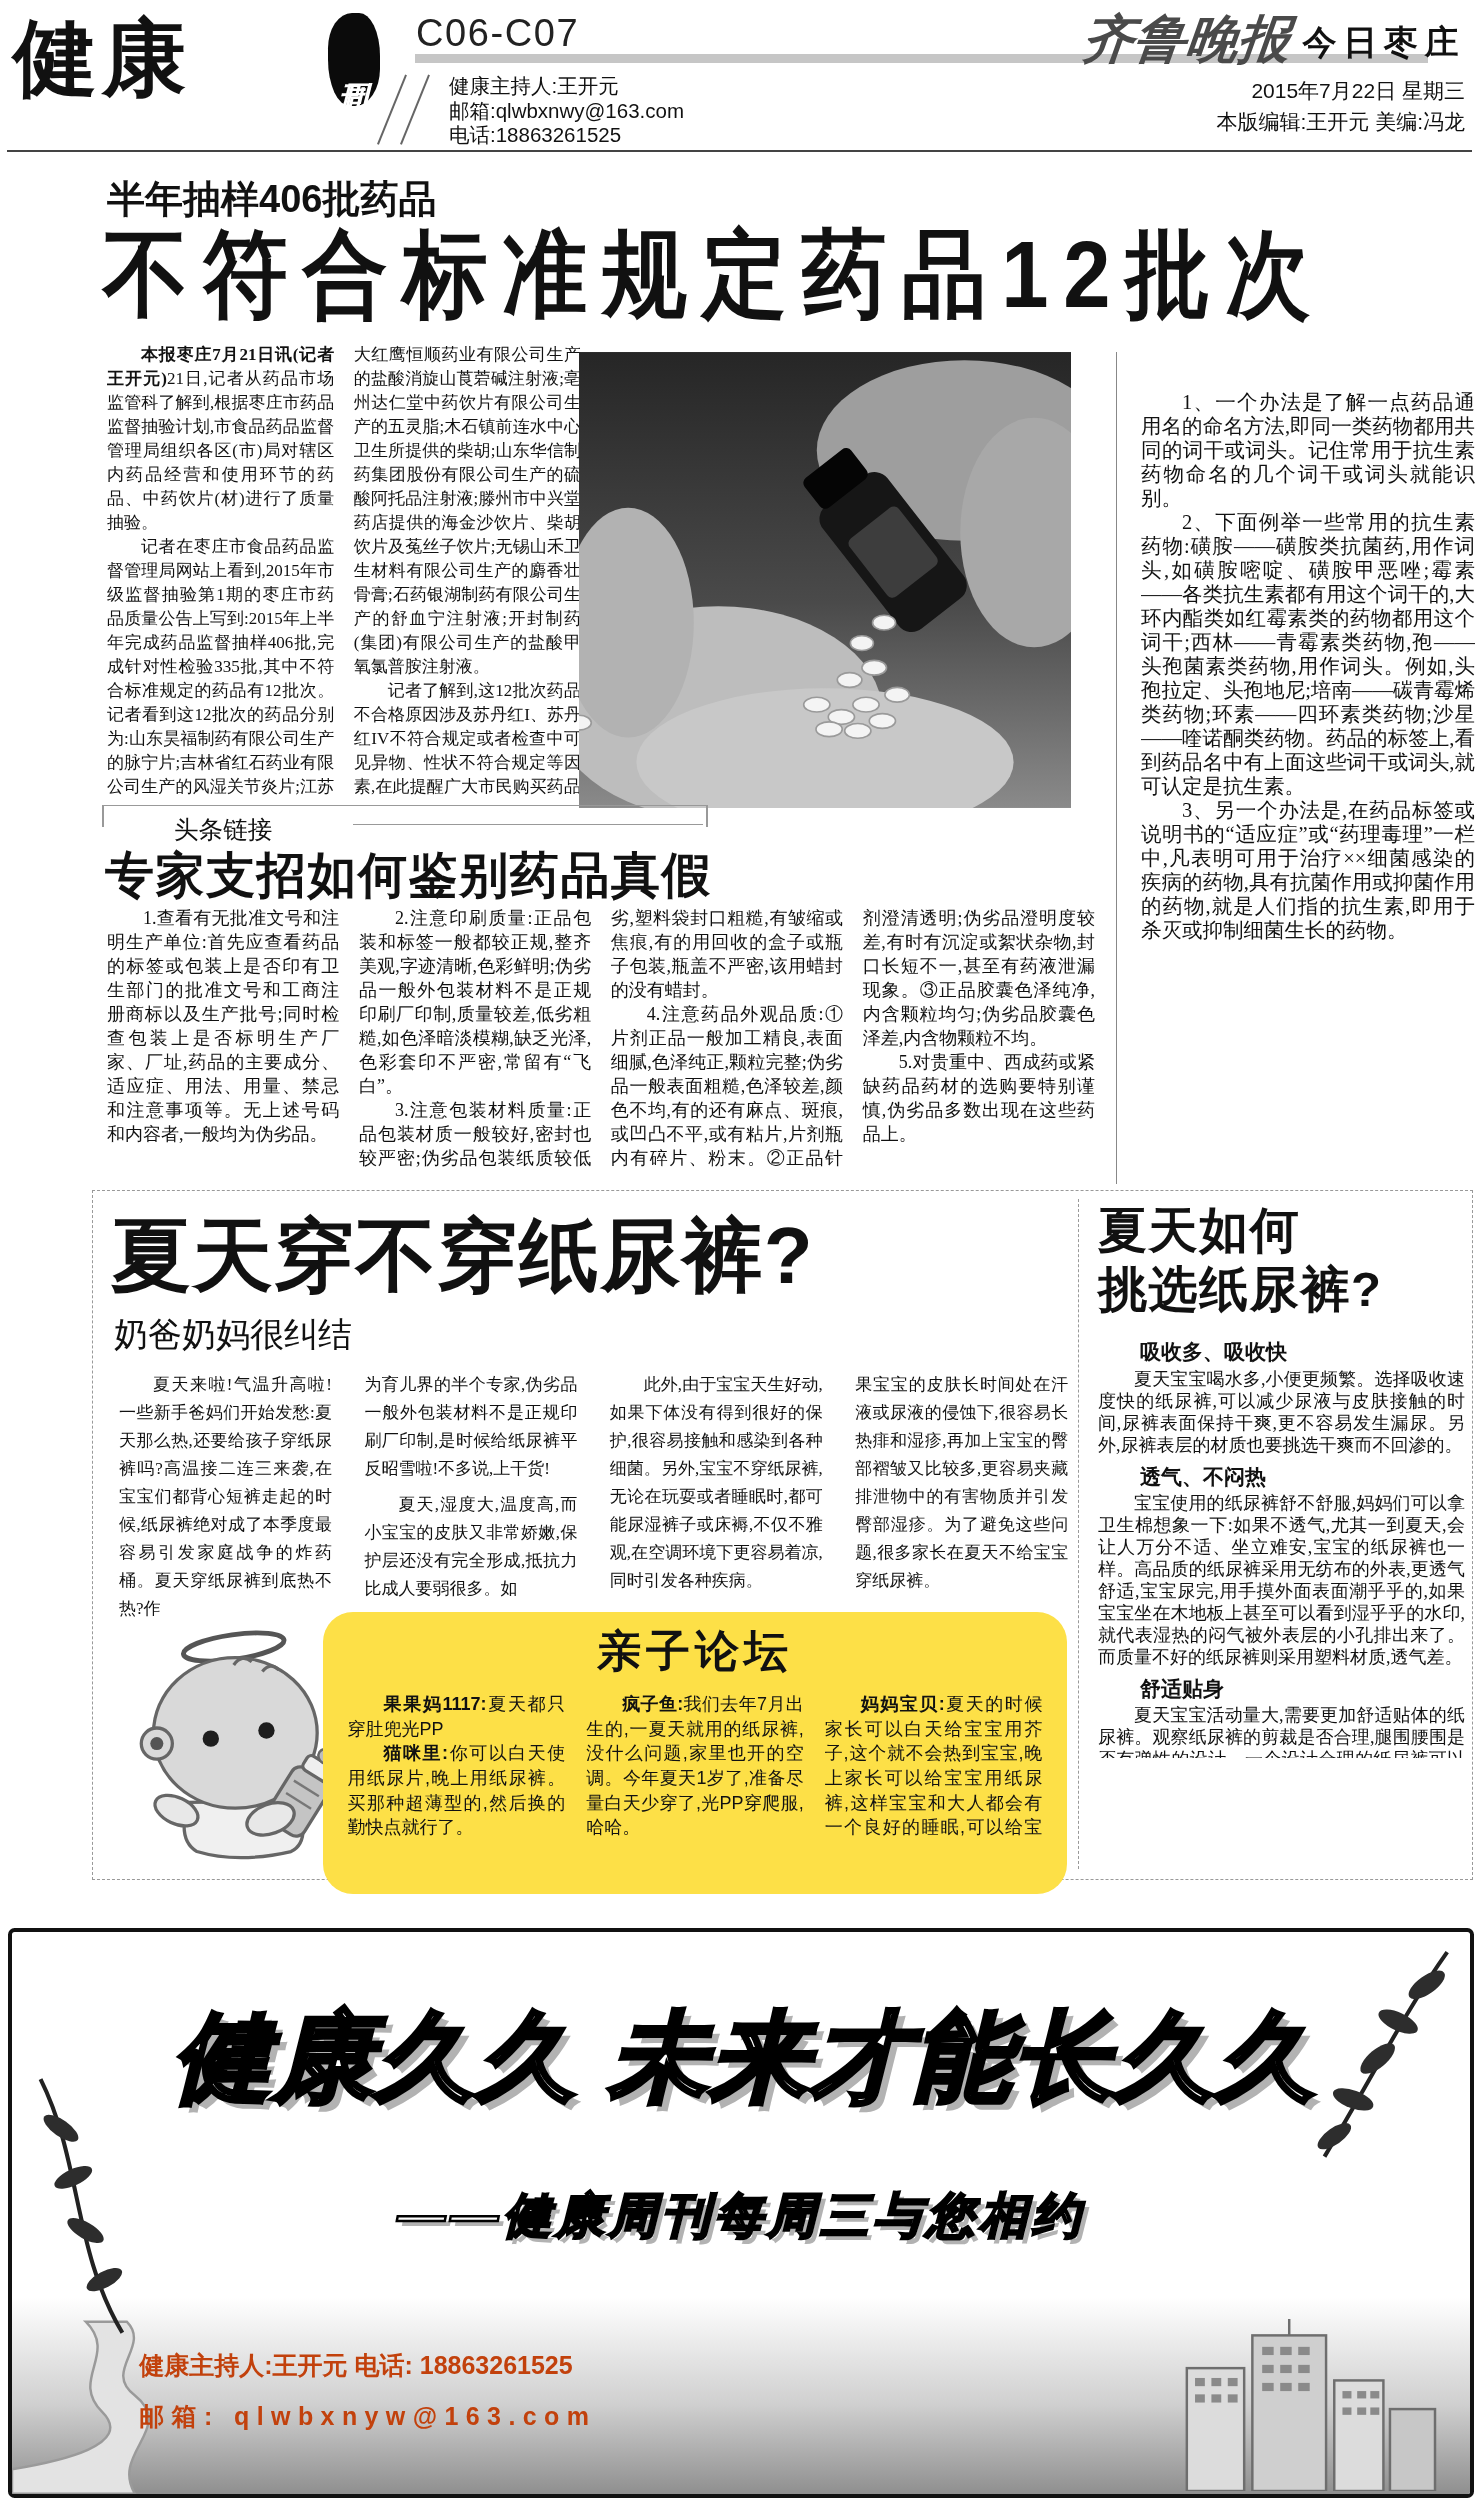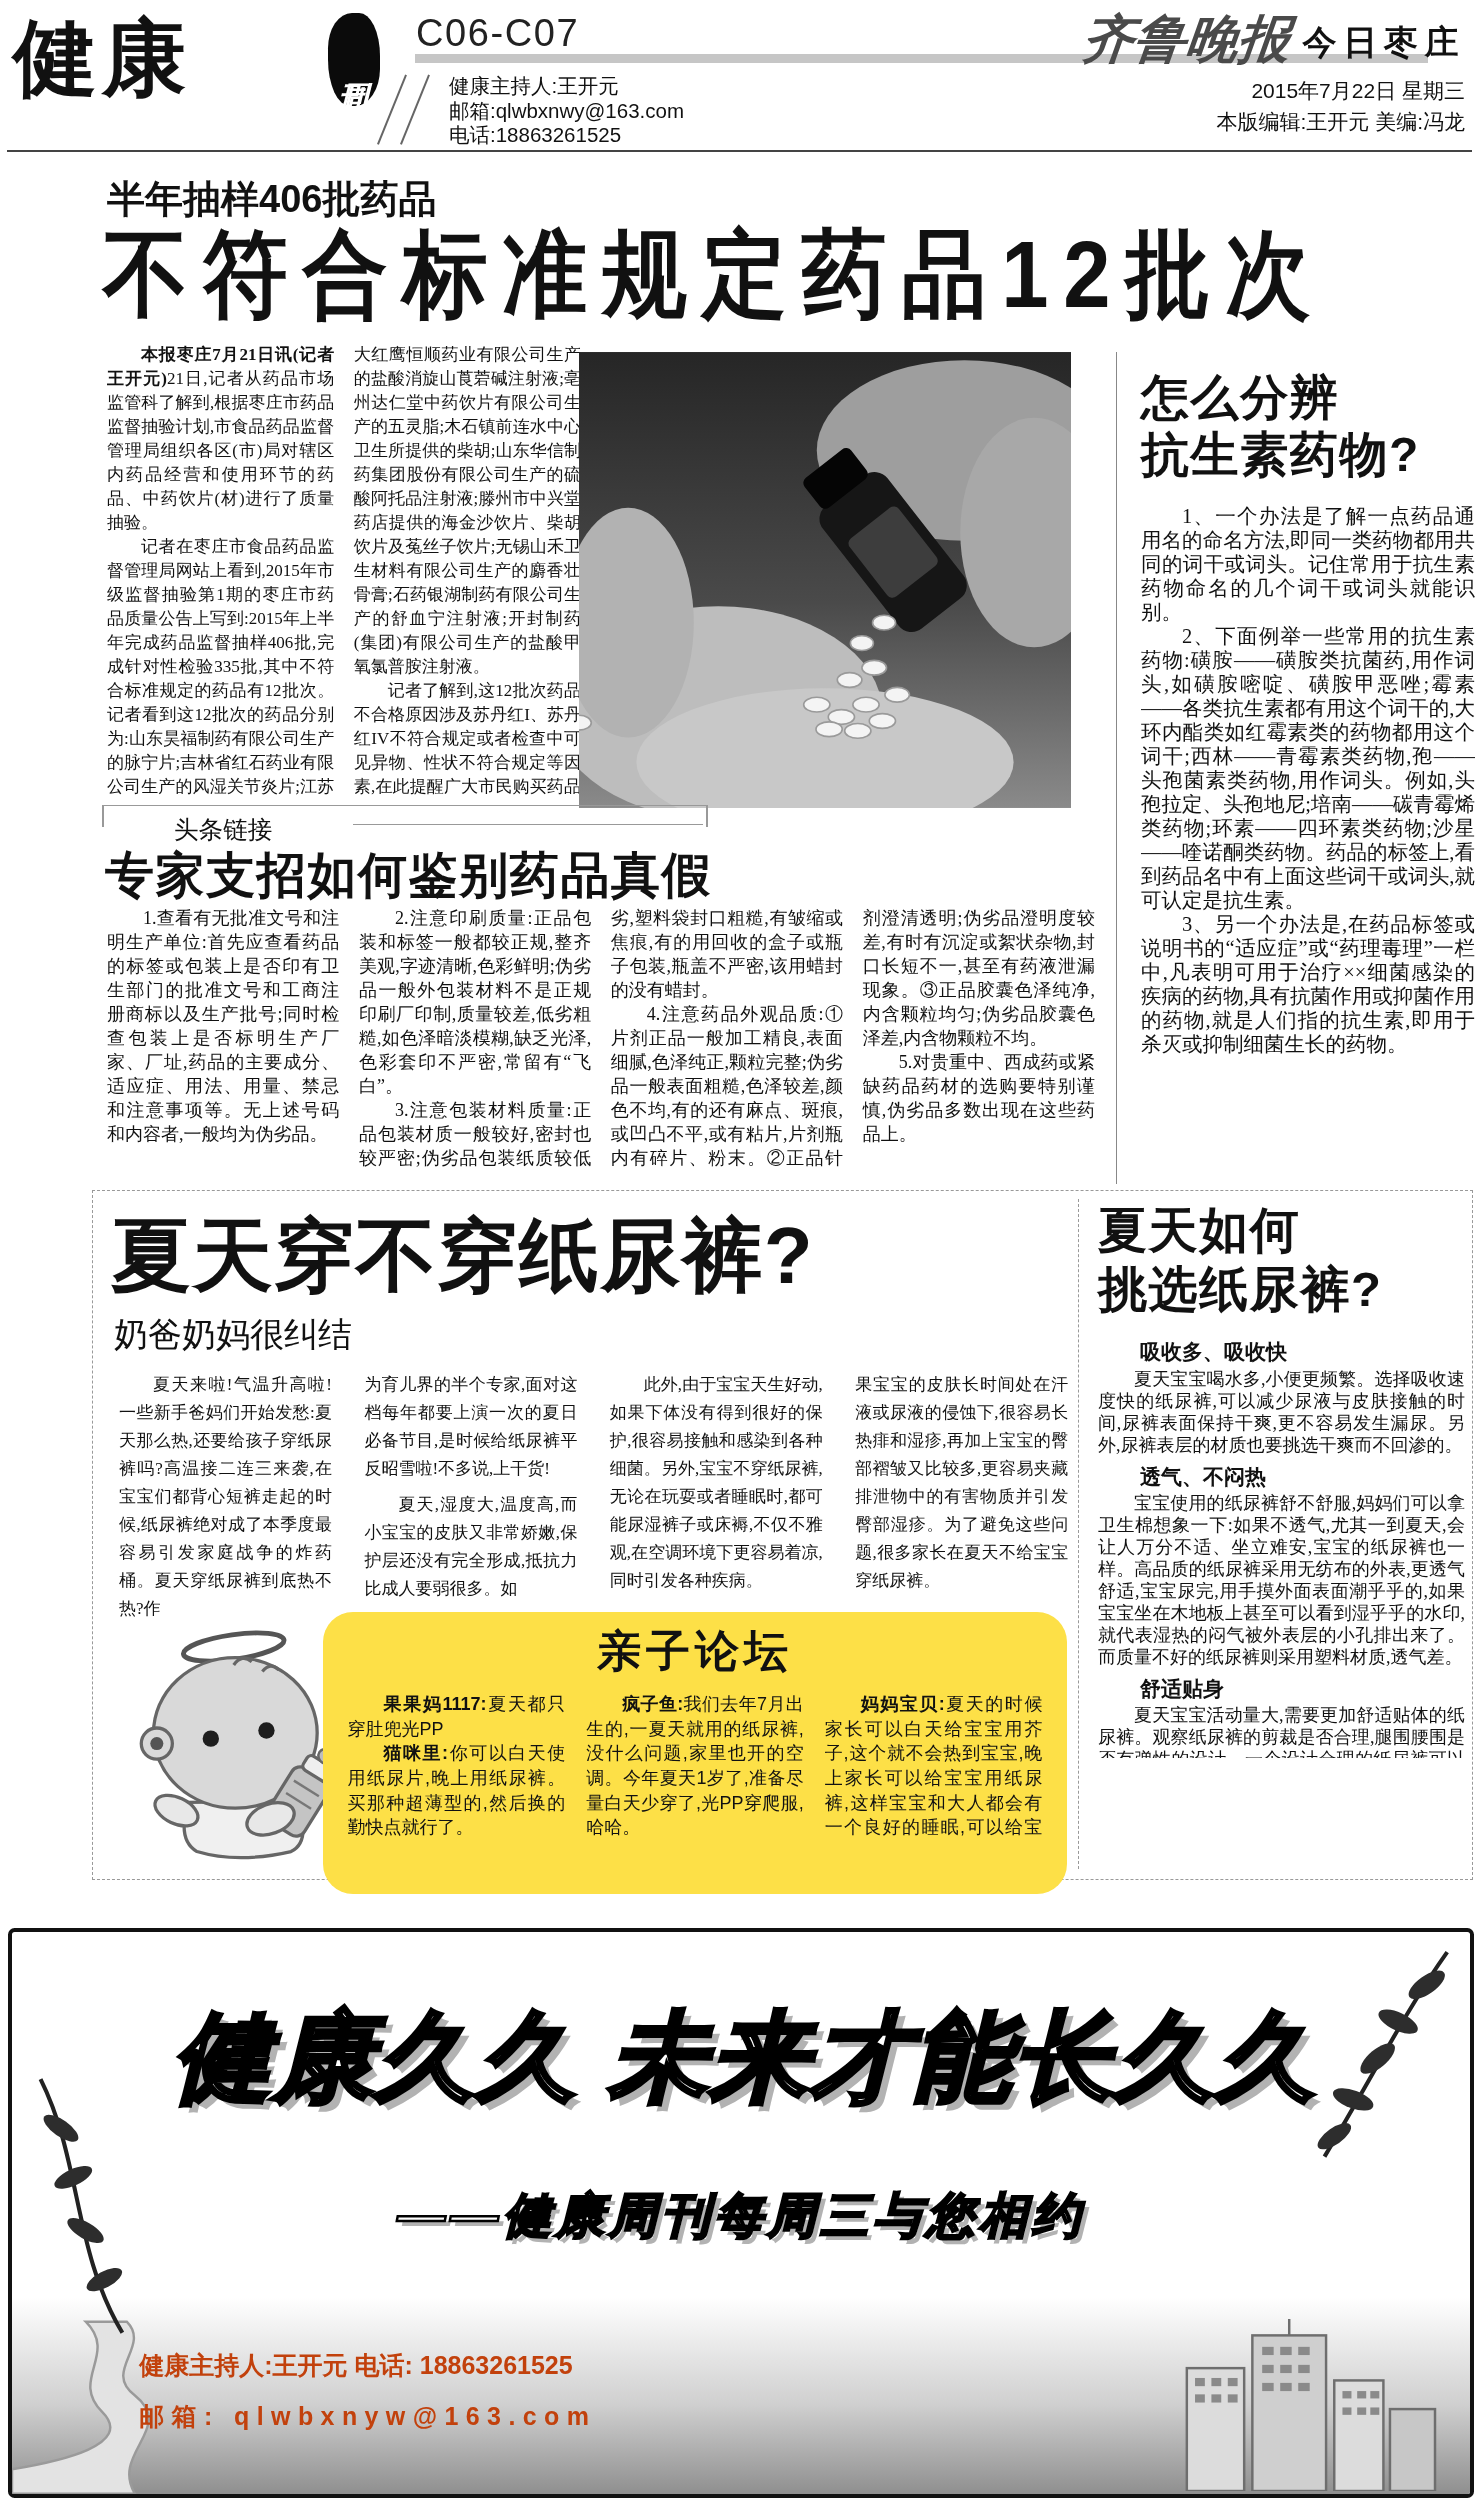--- a/index.html
+++ b/index.html
@@ -161,24 +161,20 @@
           <ellipse cx="372" cy="330" rx="14" ry="9"></ellipse>
         <ellipse cx="275, " cy="452" rx="15" ry="9"></ellipse>
           <ellipse cx="388" cy="418" rx="15" ry="9"></ellipse>
       </g>
     </svg>
   </div>
 
   <div class="abs divider-v"></div>
 
   <div class="abs sidebar">
-    <div class="sidebar-title sans">
-      <div>怎么分辨</div>
-      <div>抗生素药物?</div>
-    </div>
     <div class="sidebar-body">
       <p>1、一个办法是了解一点药品通用名的命名方法,即同一类药物都用共同的词干或词头。记住常用于抗生素药物命名的几个词干或词头就能识别。</p>
       <p>2、下面例举一些常用的抗生素药物:磺胺——磺胺类抗菌药,用作词头,如磺胺嘧啶、磺胺甲恶唑;霉素——各类抗生素都有用这个词干的,大环内酯类如红霉素类的药物都用这个词干;西林——青霉素类药物,孢——头孢菌素类药物,用作词头。例如,头孢拉定、头孢地尼;培南——碳青霉烯类药物;环素——四环素类药物;沙星——喹诺酮类药物。药品的标签上,看到药品名中有上面这些词干或词头,就可认定是抗生素。</p>
       <p>3、另一个办法是,在药品标签或说明书的“适应症”或“药理毒理”一栏中,凡表明可用于治疗××细菌感染的疾病的药物,具有抗菌作用或抑菌作用的药物,就是人们指的抗生素,即用于杀灭或抑制细菌生长的药物。</p>
     </div>
   </div>
 
   <div class="abs link-tab">
     <span class="tickl"></span>
     <span class="tickr"></span>
@@ -196,21 +192,21 @@
 
   <div class="abs box2">
     <div class="abs d-headline sans">夏天穿不穿纸尿裤?</div>
     <div class="abs d-subhead sans">奶爸奶妈很纠结</div>
 
     <div class="abs d-cols">
       <div class="dcol">
         <p class="ind">夏天来啦!气温升高啦!一些新手爸妈们开始发愁:夏天那么热,还要给孩子穿纸尿裤吗?高温接二连三来袭,在宝宝们都背心短裤走起的时候,纸尿裤绝对成了本季度最容易引发家庭战争的炸药桶。夏天穿纸尿裤到底热不热?作</p>
       </div>
       <div class="dcol">
-        <p>为育儿界的半个专家,面对这档每年都要上演一次的夏日必备节目,是时候给纸尿裤平反昭雪啦!不多说,上干货!</p>
+        <p>为育儿界的半个专家,伪劣品一般外包装材料不是正规印刷厂印制,是时候给纸尿裤平反昭雪啦!不多说,上干货!</p>
         <p class="ind">夏天,湿度大,温度高,而小宝宝的皮肤又非常娇嫩,保护层还没有完全形成,抵抗力比成人要弱很多。如</p>
       </div>
       <div class="dcol">
         <p class="ind">此外,由于宝宝天生好动,如果下体没有得到很好的保护,很容易接触和感染到各种细菌。另外,宝宝不穿纸尿裤,无论在玩耍或者睡眠时,都可能尿湿裤子或床褥,不仅不雅观,在空调环境下更容易着凉,同时引发各种疾病。</p>
       </div>
       <div class="dcol">
         <p>果宝宝的皮肤长时间处在汗液或尿液的侵蚀下,很容易长热痱和湿疹,再加上宝宝的臀部褶皱又比较多,更容易夹藏排泄物中的有害物质并引发臀部湿疹。为了避免这些问题,很多家长在夏天不给宝宝穿纸尿裤。</p>
       </div>
     </div>
 

